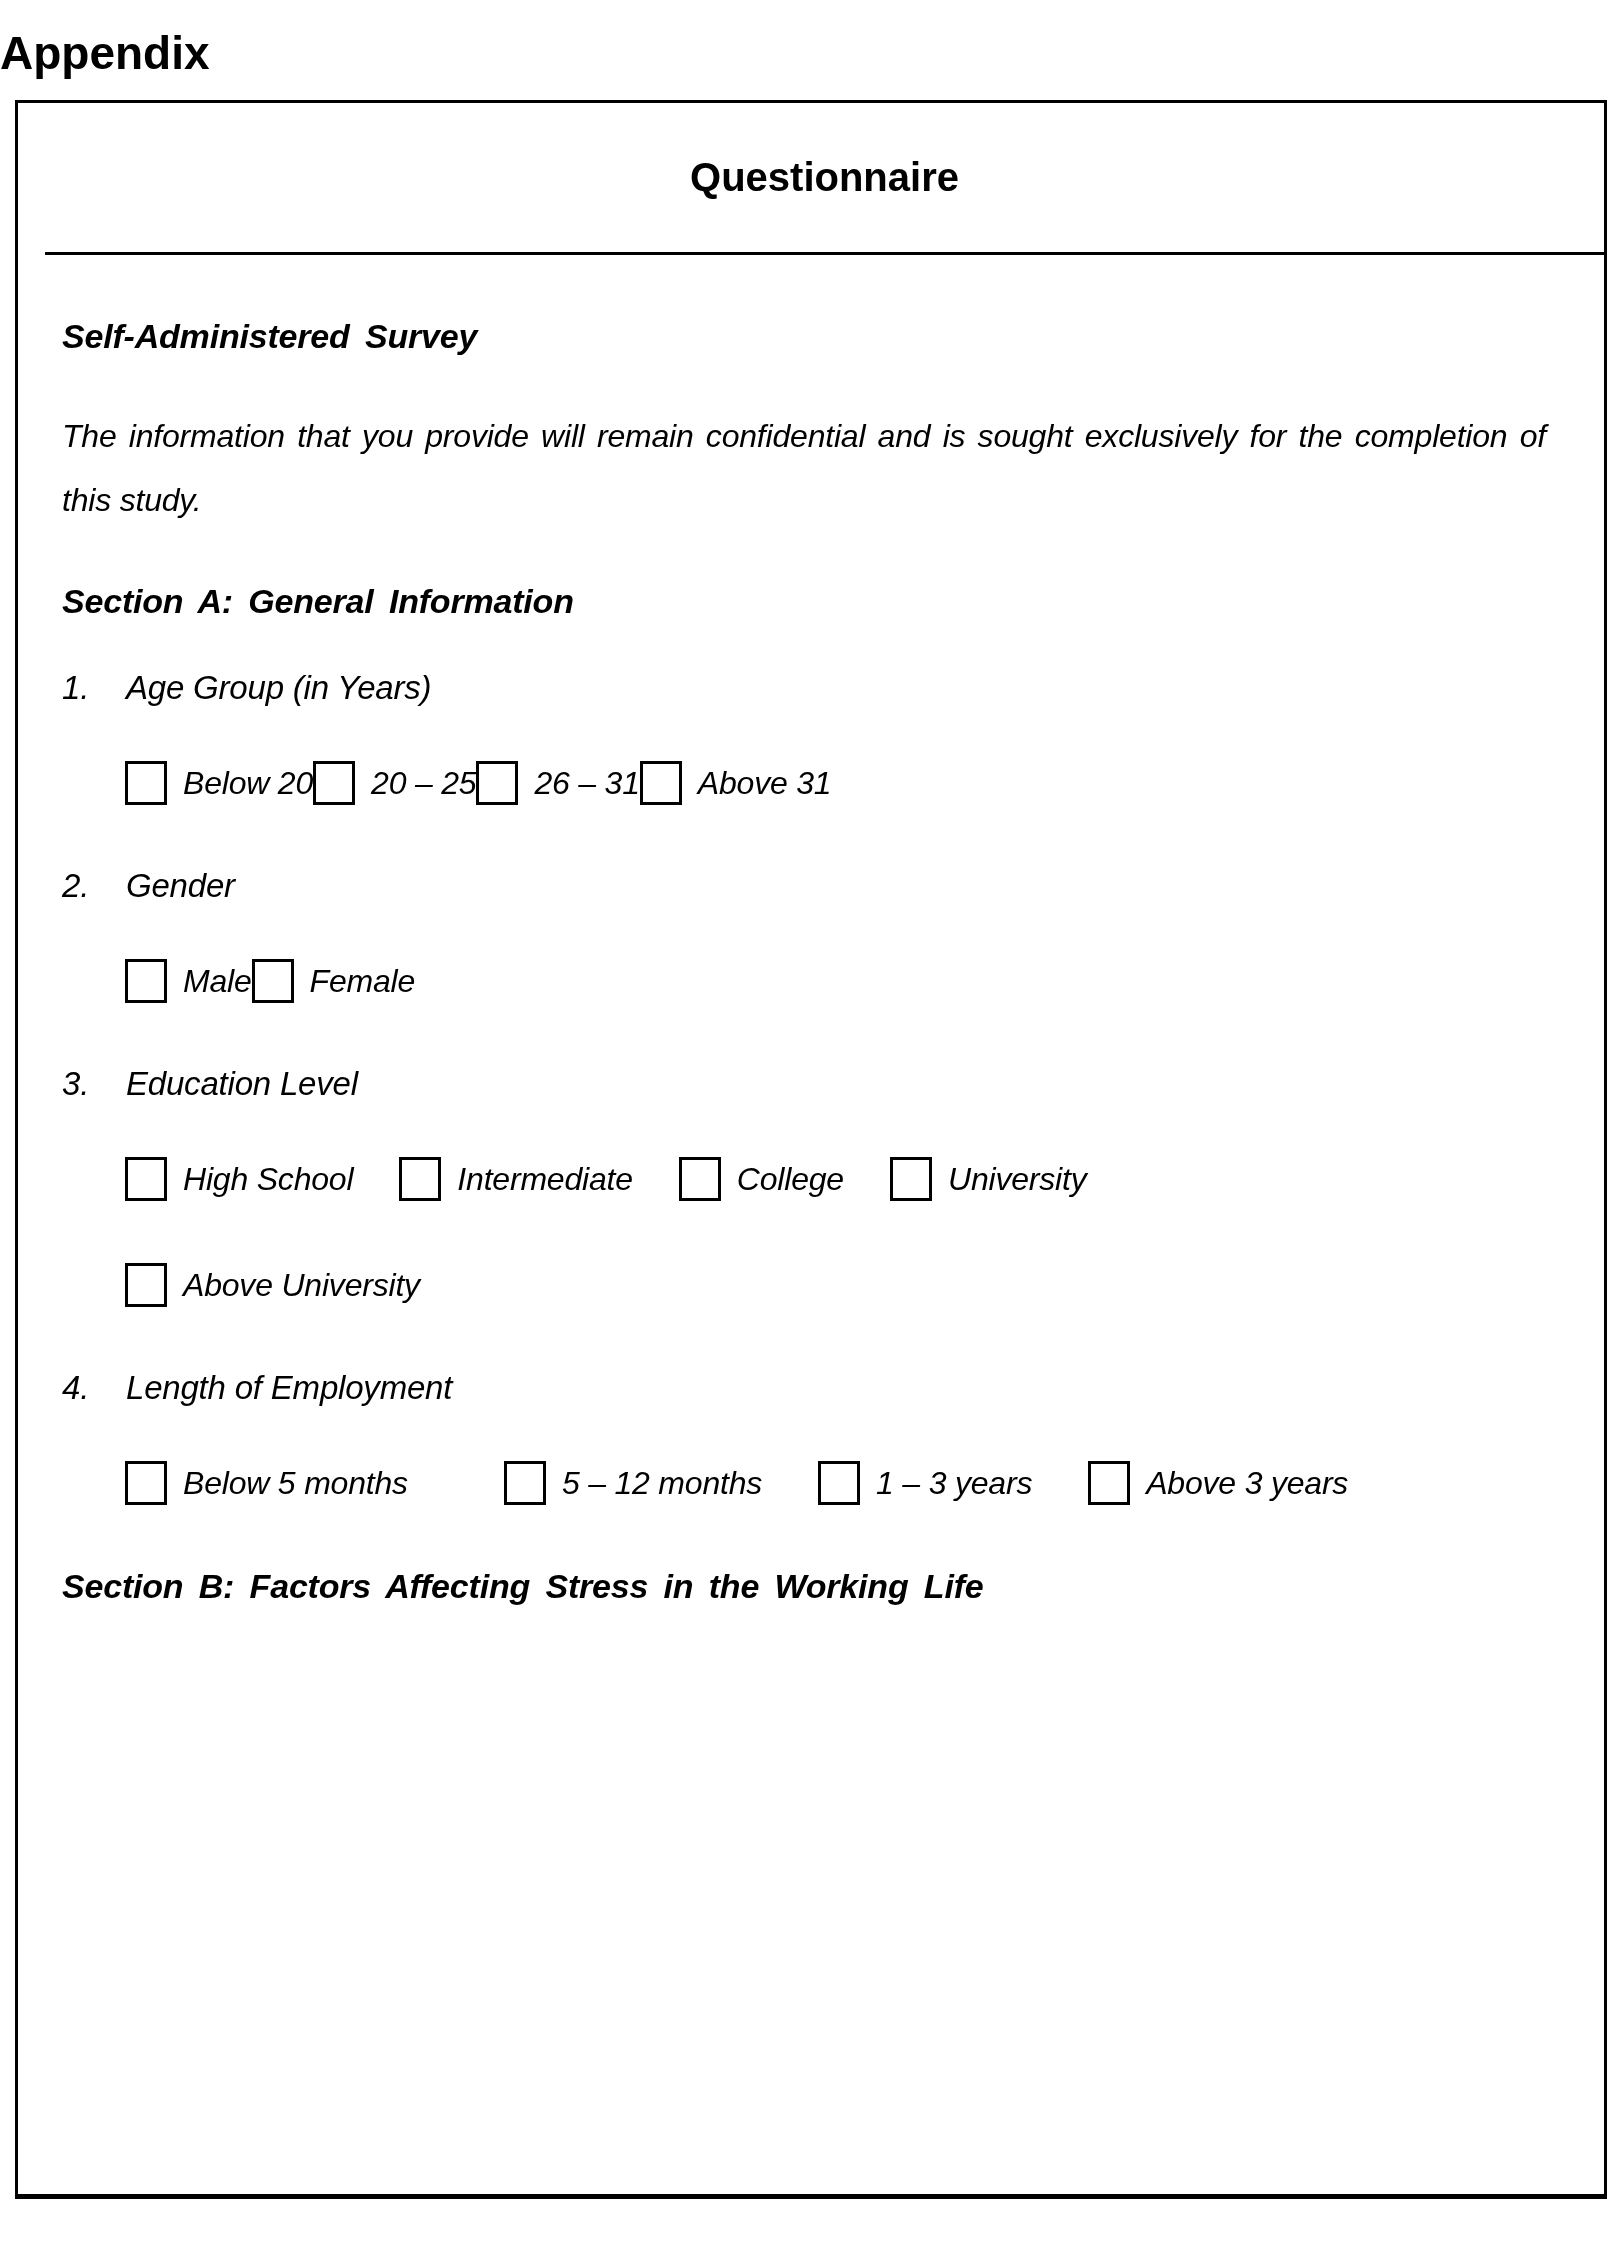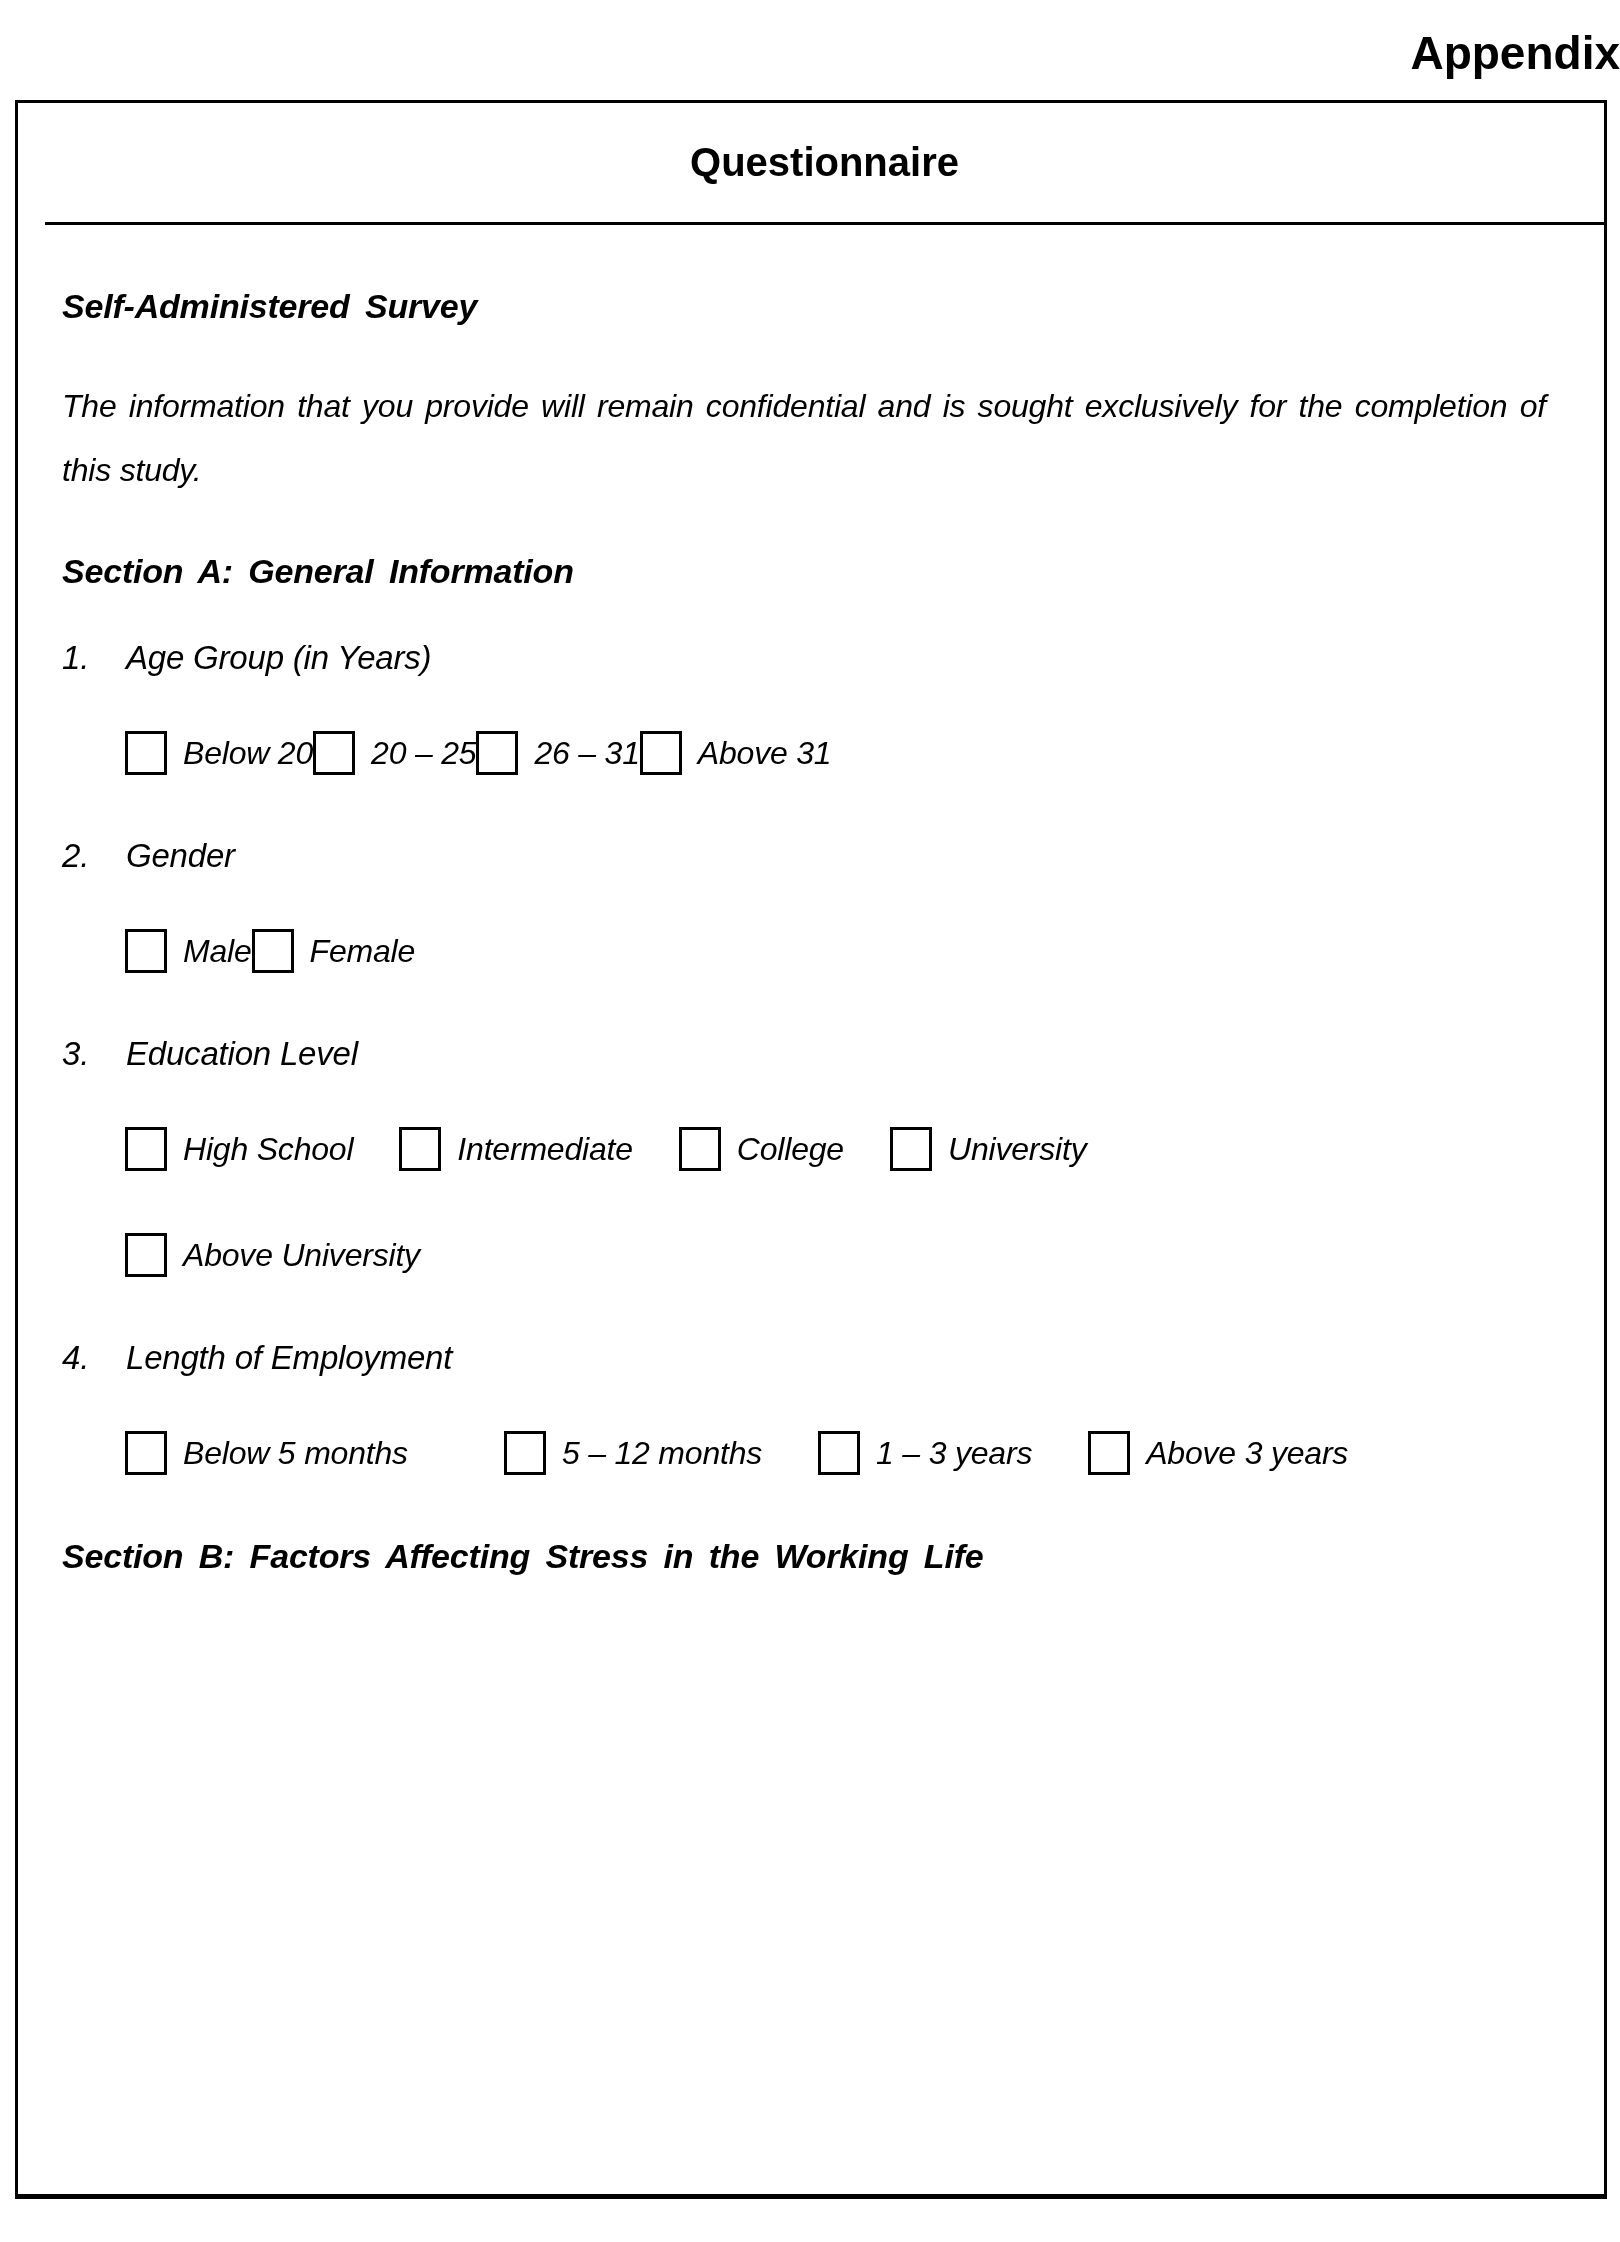--- a/index.html
+++ b/index.html
@@ -4,34 +4,34 @@
 <style>
   * { box-sizing: border-box; }
   html, body {
     margin: 0; padding: 0;
     width: 1620px; height: 2242px;
     background: #ffffff;
     color: #000000;
     font-family: "Liberation Sans", sans-serif;
   }
   .page-title {
-    text-align: right;
+    text-align: left;
     font-size: 46px;
     font-weight: bold;
     margin: 26px 0 20px 0;
   }
   .qbox {
     margin: 0 13px 0 15px;
     border: 3px solid #000;
     border-bottom-width: 5px;
     height: 2099px;
     overflow: hidden;
   }
   .qbox-header {
-    height: 122px;
+    height: 152px;
     border-bottom: 3px solid #000;
     display: flex;
     align-items: center;
     justify-content: center;
     font-size: 40px;
     font-weight: bold;
     margin-left: 27px;
   }
   .qbox-content {
     padding: 62px 58px 0 44px;

